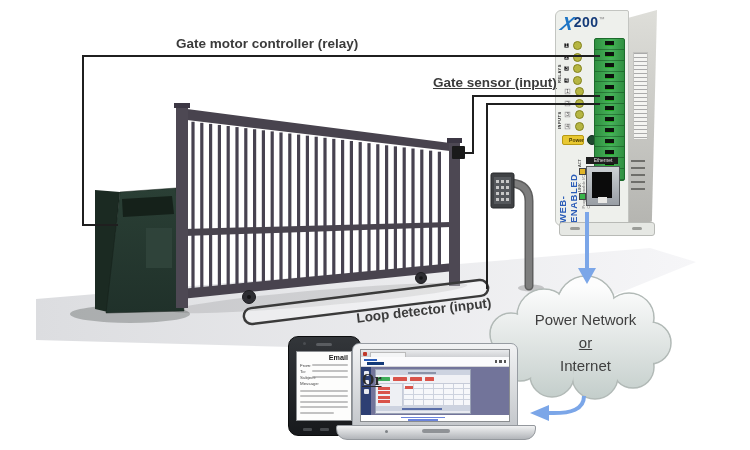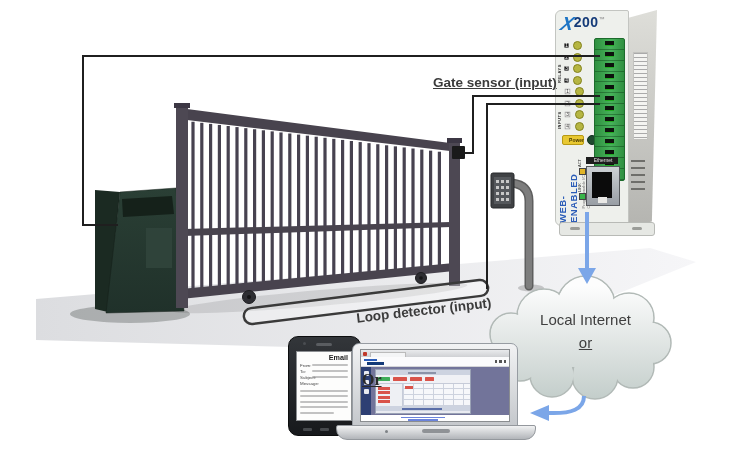--- a/index.html
+++ b/index.html
@@ -473,21 +473,23 @@
     <g>
       <line x1="587" y1="212" x2="587" y2="270" stroke="#7ba6e8" stroke-width="4"></line>
       <polygon points="578,268 596,268 587,284" fill="#7ba6e8"></polygon>
     </g>
     <g>
       <path d="M 584 396 C 584 409 572 414 548 413" fill="none" stroke="#7ba6e8" stroke-width="4"></path>
       <polygon points="549,405 549,421 530,413" fill="#7ba6e8"></polygon>
     </g>
   </svg>
 
+  <div class="wire-label" style="left:176px;top:36px;">Gate motor controller (relay)</div>
   <div class="wire-label" style="left:433px;top:75px;text-decoration:underline;">Gate sensor (input)</div>
   <div class="wire-label" style="left:356px;top:303px;transform:rotate(-6.5deg);">Loop detector (input)</div>
 
   <div class="cloud-text">
-    <div>Local Internet</div>
+    <div>Power Network</div>
     <div class="u">or</div>
+    <div>Internet</div>
   </div>
 
 </div>
 
 </body></html>

